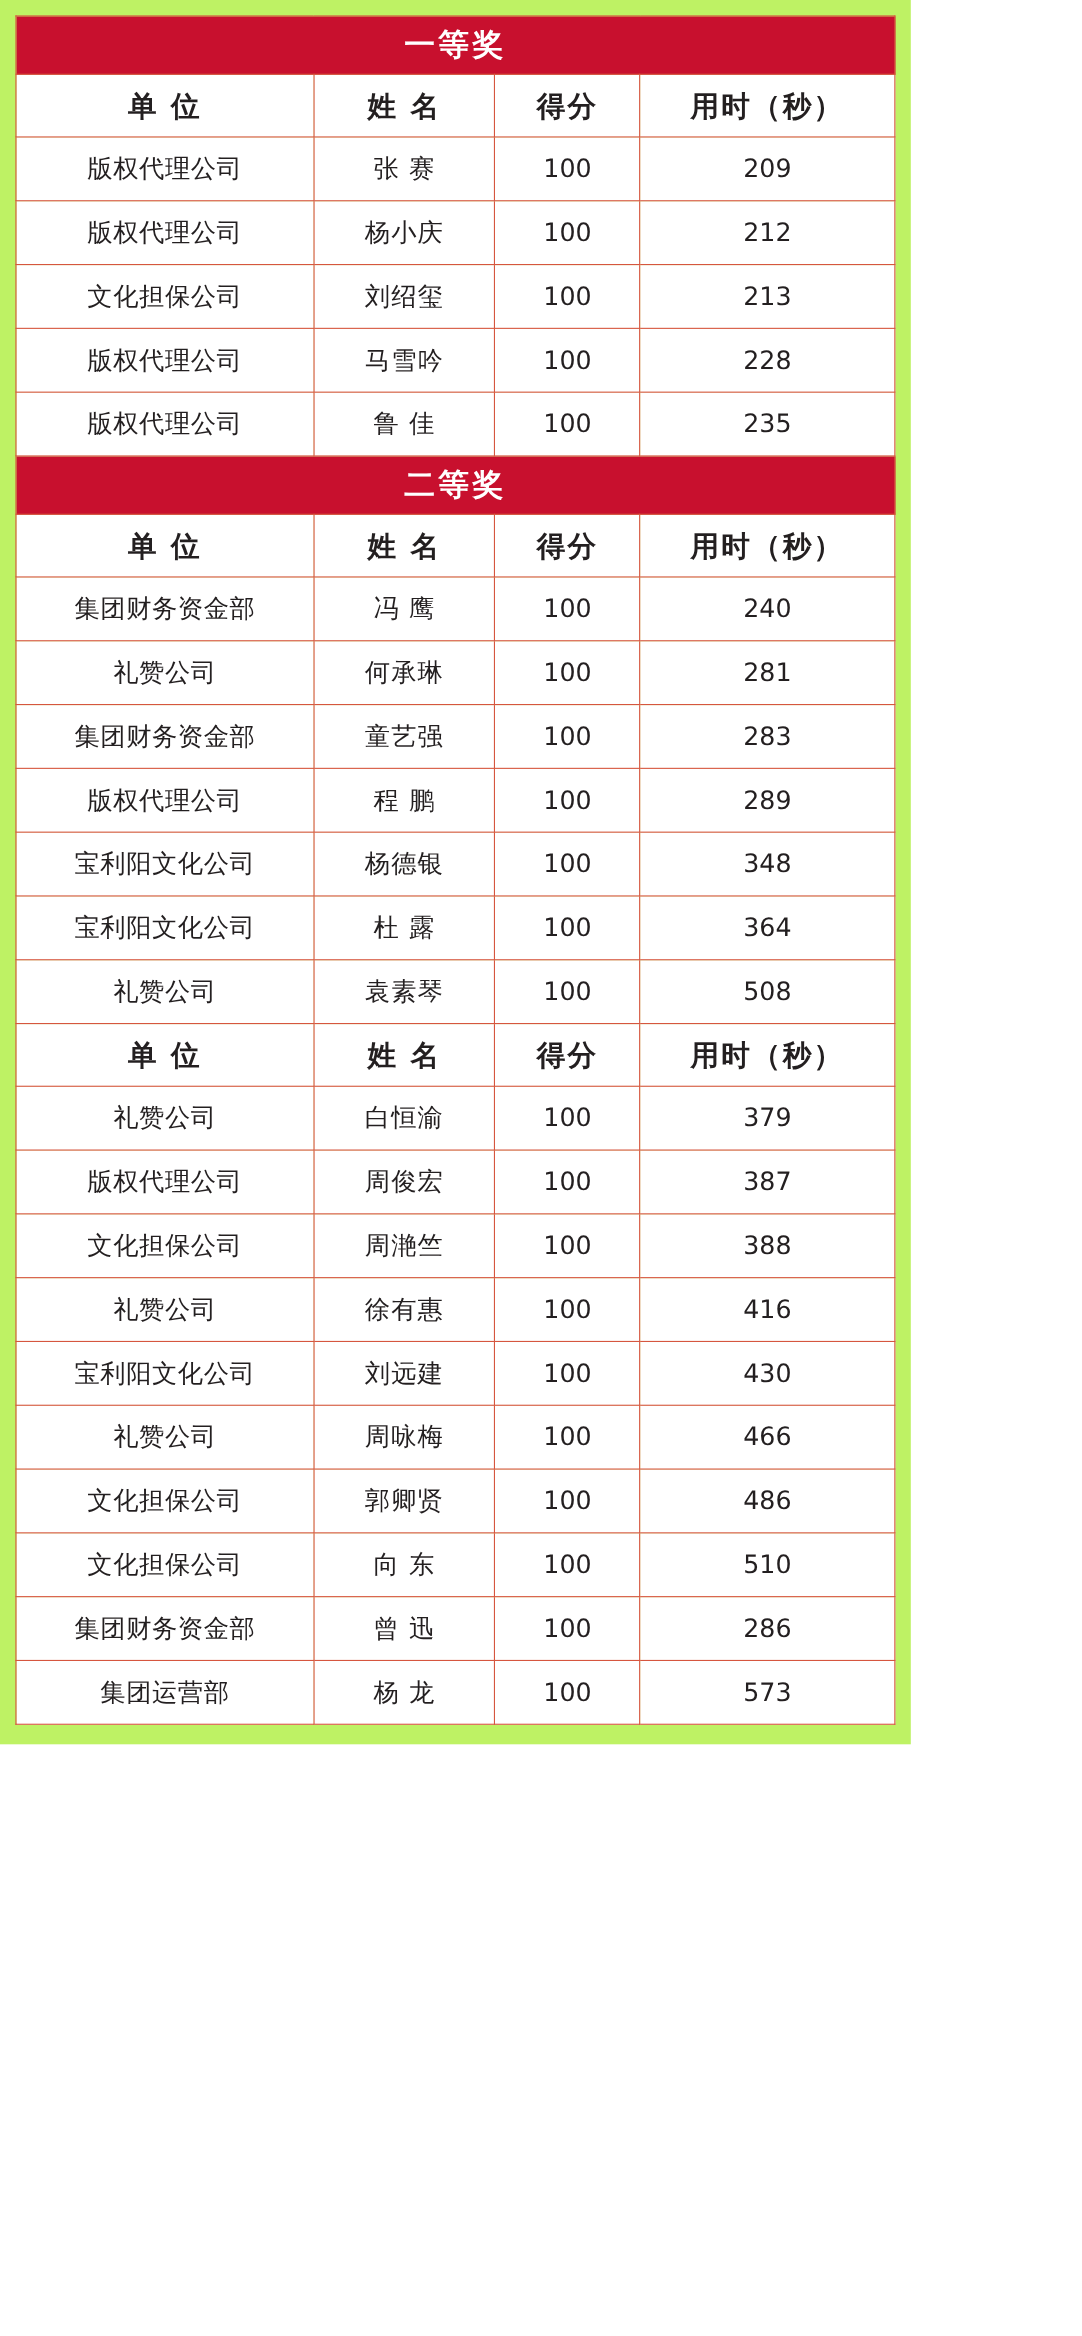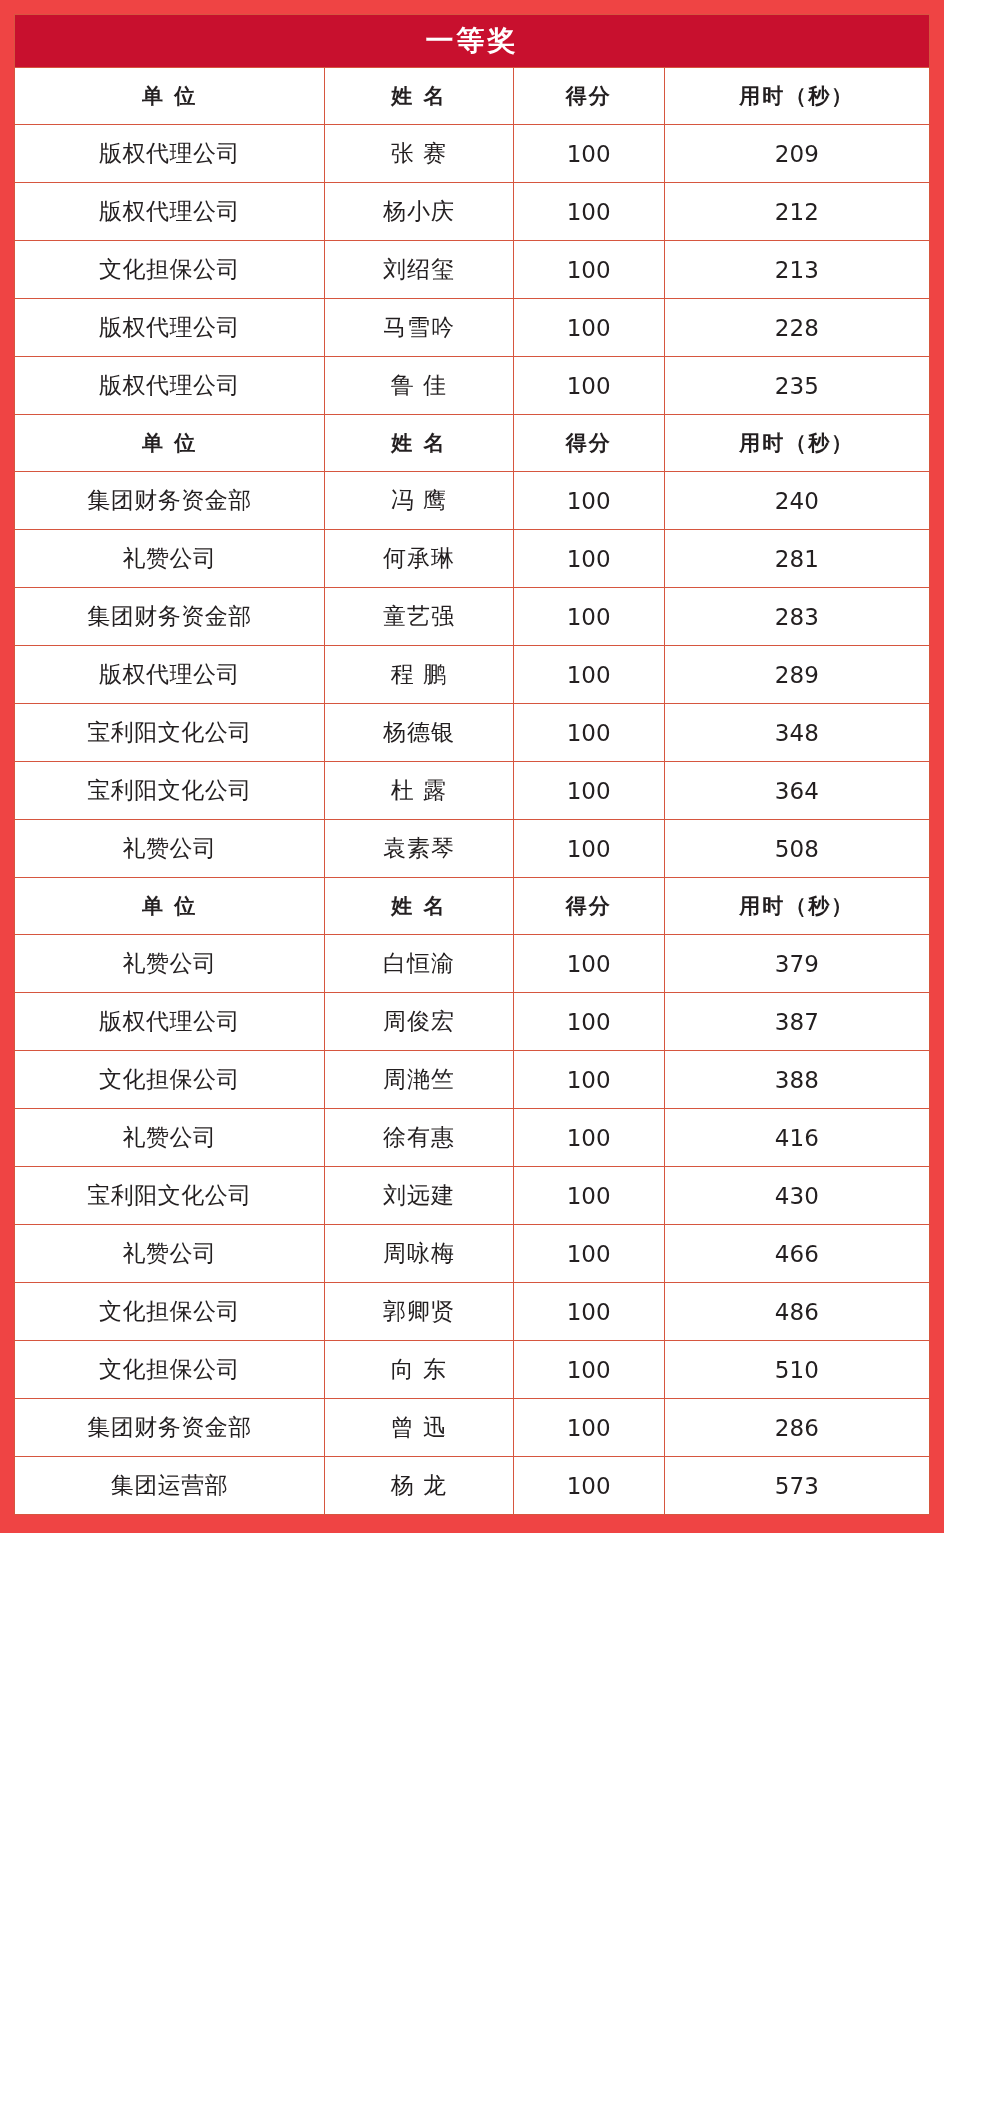--- a/index.html
+++ b/index.html
@@ -6,24 +6,24 @@
     margin: 0;
     padding: 0;
     background: #ffffff;
   }
   body {
     width: 984px;
     font-family: "DejaVu Sans", "Liberation Sans", sans-serif;
     color: #231f20;
   }
   .page {
-    width: 944px;
+    width: 828px;
     box-sizing: border-box;
     padding: 14px 14px 18px 14px;
-    background: #ef4444;
+    background: #bef264;
   }
   .award-table {
     width: 100%;
     border-collapse: collapse;
     table-layout: fixed;
   }
   .award-table col.c-unit   { width: 33.9%; }
   .award-table col.c-name   { width: 20.6%; }
   .award-table col.c-score  { width: 16.5%; }
   .award-table col.c-time   { width: 29.0%; }
@@ -43,21 +43,21 @@
     letter-spacing: 3px;
   }
   .award-table th,
   .award-table td {
     border: 1px solid #d6563f;
     text-align: center;
     vertical-align: middle;
   }
   .hdr th {
     height: 54px;
-    font-size: 21px;
+    font-size: 26px;
     font-weight: bold;
     color: #231f20;
     letter-spacing: 2px;
     background: #ffffff;
   }
   .data-row td {
     height: 55px;
     font-size: 23px;
     color: #231f20;
     background: #ffffff;
@@ -115,20 +115,25 @@
         <td class="score-cell">100</td>
         <td class="time-cell">228</td>
       </tr>
       <tr class="data-row">
         <td class="unit-cell">版权代理公司</td>
         <td class="name-cell">鲁 佳</td>
         <td class="score-cell">100</td>
         <td class="time-cell">235</td>
       </tr>
 
+      <tr class="band-row">
+        <td colspan="4">
+          <div class="band">二等奖</div>
+        </td>
+      </tr>
       <tr class="hdr">
         <th>单 位</th>
         <th>姓 名</th>
         <th>得分</th>
         <th>用时（秒）</th>
       </tr>
       <tr class="data-row">
         <td class="unit-cell">集团财务资金部</td>
         <td class="name-cell">冯 鹰</td>
         <td class="score-cell">100</td>

